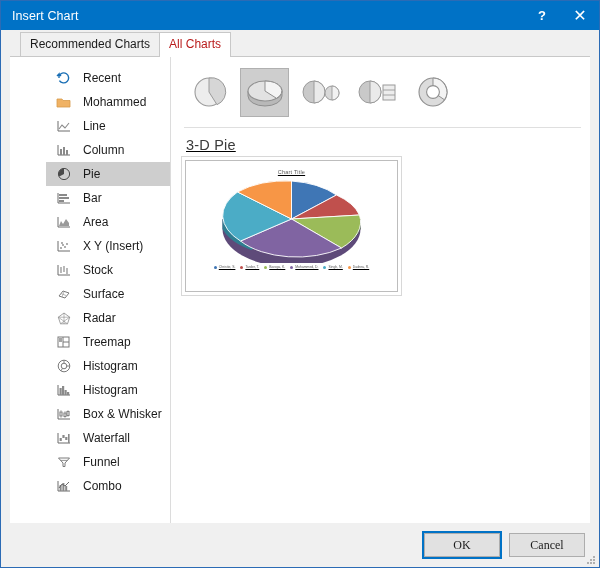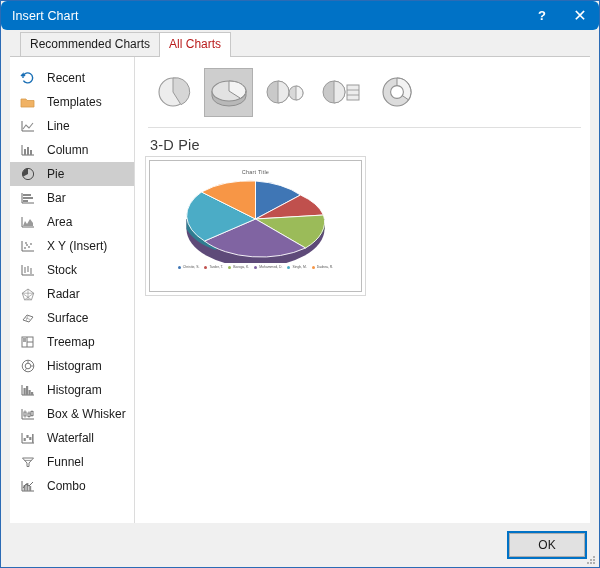--- a/index.html
+++ b/index.html
@@ -14,21 +14,20 @@
     box-sizing:border-box;
     border:1px solid #2b6bb5;
     background:#f0f0f0;
     display:flex;flex-direction:column;
   }
   
   .titlebar{
     height:29px;flex:0 0 29px;background:#0072c6;
     display:flex;align-items:center;
     position:relative;
-    border-radius:6px;
   }
   .titlebar .title{
     color:#ffffff;font-size:12.5px;margin-left:11px;letter-spacing:.1px;
   }
   .titlebar .ctrls{position:absolute;right:0;top:0;height:29px;display:flex;}
   .titlebar .ctrl{
     width:38px;height:29px;display:flex;align-items:center;justify-content:center;
     color:#ffffff;font-size:14px;line-height:1;
   }
   .titlebar .ctrl.help{font-weight:bold;font-size:13px;}
@@ -54,20 +53,21 @@
     padding-bottom:6px;margin-bottom:-1px;
   }
   
   .panel{
     flex:1 1 auto;background:#ffffff;
     border-top:1px solid #c8c8c8;
     margin:0 9px;
     display:flex;
     position:relative;
     overflow:hidden;
+    padding-left:36px;
   }
   .sidebar{
     flex:0 0 125px;width:125px;
     border-right:1px solid #dcdcdc;
     padding-top:9px;box-sizing:border-box;
     background:#ffffff;
   }
   .side-item{
     display:flex;align-items:center;height:24px;
     padding-left:9px;box-sizing:border-box;
@@ -76,21 +76,21 @@
   }
   .side-item.selected{background:#cecece;}
   .side-icon{
     width:17px;height:15px;flex:0 0 17px;margin-right:11px;
     display:flex;align-items:center;justify-content:center;
   }
   .side-icon svg{display:block;}
   .side-label{white-space:nowrap;}
   
   .content{
-    flex:1 1 auto;position:relative;padding:0 0 0 13px;box-sizing:border-box;
+    flex:1 1 auto;position:relative;padding:0 0 0 13px;box-sizing:border-box;text-decoration:underline;
   }
   .thumbs{
     display:flex;align-items:center;height:58px;padding-top:6px;
   }
   .thumb{
     width:49px;height:49px;margin-right:7px;
     display:flex;align-items:center;justify-content:center;
     box-sizing:border-box;border:1px solid transparent;
   }
   .thumb.selected{background:#cecece;border:1px solid #b0b0b0;}
@@ -129,21 +129,21 @@
   .footer{
     flex:0 0 44px;height:44px;background:#f0f0f0;
     display:flex;align-items:center;justify-content:flex-end;
     padding-right:14px;box-sizing:border-box;position:relative;
   }
   .btn{
     width:76px;height:24px;box-sizing:border-box;
     font-size:12px;color:#1b1b1b;
     background:#e1e1e1;border:1px solid #adadad;
     display:flex;align-items:center;justify-content:center;
-    margin-left:9px;cursor:default;
+    margin-left:9px;cursor:default;font-family:Liberation Serif, serif;
   }
   .btn.primary{
     background:#e1e1e1;border:1px solid #adadad;
     box-shadow:0 0 0 2px #0072c6;
     margin-left:9px;
   }
   .grip{
     position:absolute;right:3px;bottom:2px;width:11px;height:11px;
   }
   .grip i{position:absolute;width:2px;height:2px;background:#b0b0b0;}
@@ -179,21 +179,21 @@
         </span>
         <span class="side-label">Recent</span>
       </div>
 
       <div class="side-item">
         <span class="side-icon">
           <svg width="15" height="13" viewBox="0 0 15 13">
               <path d="M1 3 L6 3 L7 4.5 L14 4.5 L14 11 L1 11 Z" fill="#f0b264" stroke="#d79a4a" stroke-width=".8"></path>
             </svg>
         </span>
-        <span class="side-label">Templates</span>
+        <span class="side-label">Mohammed</span>
       </div>
 
       <div class="side-item">
         <span class="side-icon">
           <svg width="14" height="12" viewBox="0 0 14 12">
               <path d="M1 1 L1 11 L13 11" fill="none" stroke="#6d6d6d" stroke-width="1"></path>
               <path d="M2 9 L5 5 L8 8 L12 3" fill="none" stroke="#8a8a8a" stroke-width="1.1"></path>
             </svg>
         </span>
         <span class="side-label">Line</span>
@@ -262,36 +262,36 @@
           <svg width="14" height="12" viewBox="0 0 14 12">
               <path d="M1 1 L1 11 L13 11" fill="none" stroke="#6d6d6d" stroke-width="1"></path>
               <path d="M4 3 L4 9 M7 2 L7 8 M10 4 L10 10" stroke="#8a8a8a" stroke-width="1.2"></path>
             </svg>
         </span>
         <span class="side-label">Stock</span>
       </div>
 
       <div class="side-item">
         <span class="side-icon">
+          <svg width="14" height="12" viewBox="0 0 14 12">
+              <path d="M2 8 L6 3 L12 5 L8 10 Z" fill="none" stroke="#7a7a7a" stroke-width="1"></path>
+              <path d="M4 5.5 L9 7.5 M7 3.8 L5 9" stroke="#9a9a9a" stroke-width=".7"></path>
+            </svg>
+        </span>
+        <span class="side-label">Surface</span>
+      </div>
+
+      <div class="side-item">
+        <span class="side-icon">
           <svg width="14" height="13" viewBox="0 0 14 13">
               <path d="M7 1 L12.7 5.2 L10.5 11.8 L3.5 11.8 L1.3 5.2 Z" fill="none" stroke="#8a8a8a" stroke-width=".8"></path>
               <path d="M7 1 L7 11.8 M1.3 5.2 L12.7 5.2 M1.3 5.2 L10.5 11.8 M12.7 5.2 L3.5 11.8" stroke="#8a8a8a" stroke-width=".6"></path>
             </svg>
         </span>
         <span class="side-label">Radar</span>
-      </div>
-
-      <div class="side-item">
-        <span class="side-icon">
-          <svg width="14" height="12" viewBox="0 0 14 12">
-              <path d="M2 8 L6 3 L12 5 L8 10 Z" fill="none" stroke="#7a7a7a" stroke-width="1"></path>
-              <path d="M4 5.5 L9 7.5 M7 3.8 L5 9" stroke="#9a9a9a" stroke-width=".7"></path>
-            </svg>
-        </span>
-        <span class="side-label">Surface</span>
       </div>
 
       <div class="side-item">
         <span class="side-icon">
           <svg width="13" height="12" viewBox="0 0 13 12">
               <rect x="1" y="1" width="11" height="10" fill="none" stroke="#7a7a7a" stroke-width="1"></rect>
               <path d="M6 1 L6 11 M6 6 L12 6" stroke="#7a7a7a" stroke-width="1"></path>
               <rect x="2" y="2" width="3" height="4" fill="#a5a5a5"></rect>
             </svg>
         </span>
@@ -477,20 +477,21 @@
           </div>
 
         </div>
       </div>
 
     </div>
   </div>
 
   <div class="footer">
     <div class="btn primary">OK</div>
+    <div class="btn">Cancel</div>
     <div class="grip">
       <i style="left:8px;top:8px"></i>
         <i style="left:5px;top:8px"></i>
         <i style="left:8px;top:5px"></i>
       <i style="left:2px;top:8px"></i>
         <i style="left:5px;top:5px"></i>
         <i style="left:8px;top:2px"></i>
     </div>
   </div>
 

